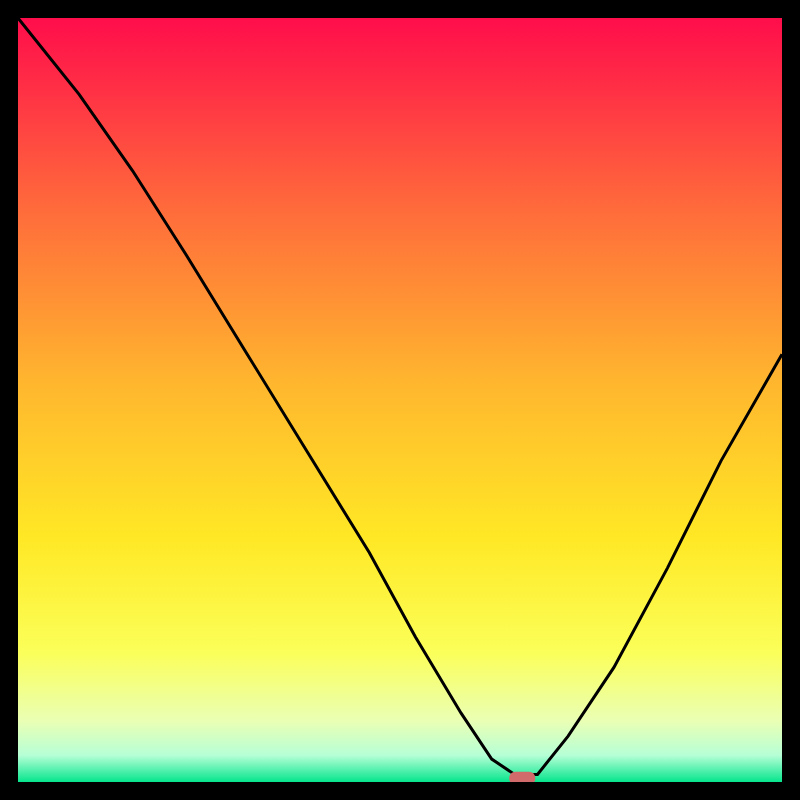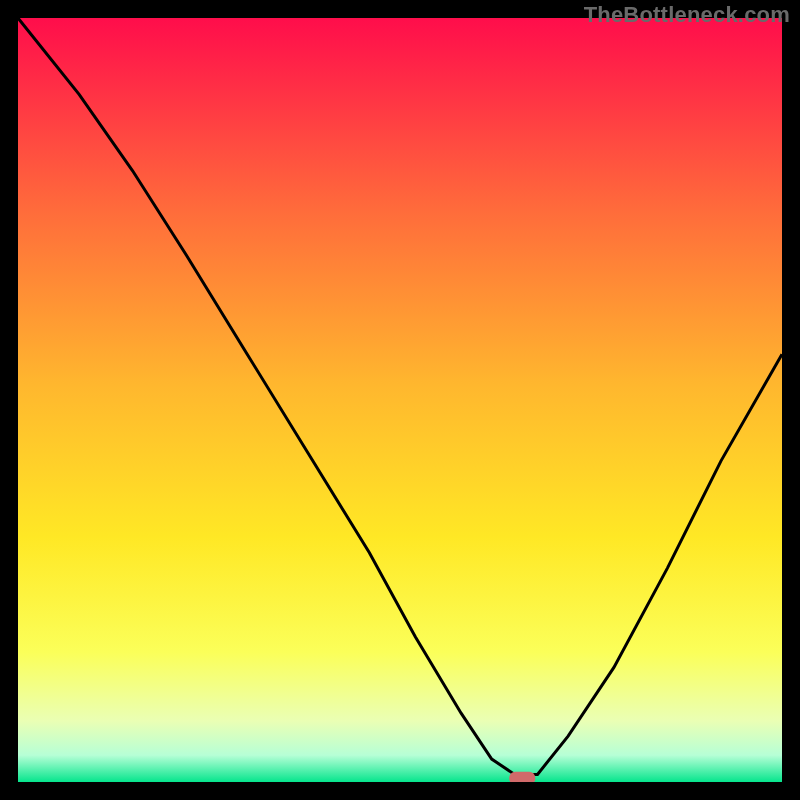--- a/index.html
+++ b/index.html
@@ -27,21 +27,20 @@
     letter-spacing: 0.2px;
   }
   svg {
     display: block;
   }
 </style>
 </head>
 <body>
 
 <div class="chart-container">
-  <div class="watermark">TheBottleneck.com</div>
   <svg id="chart-svg" width="800" height="800" viewBox="0 0 800 800">
     <defs>
       <linearGradient id="bg-grad" x1="0" y1="0" x2="0" y2="1">
           <stop offset="0%" stop-color="#ff0d4b"></stop>
           <stop offset="25%" stop-color="#ff6b3b"></stop>
           <stop offset="48%" stop-color="#ffb72e"></stop>
           <stop offset="68%" stop-color="#ffe825"></stop>
           <stop offset="83%" stop-color="#fbff59"></stop>
           <stop offset="92%" stop-color="#eaffb4"></stop>
           <stop offset="96.5%" stop-color="#b6ffd6"></stop>

